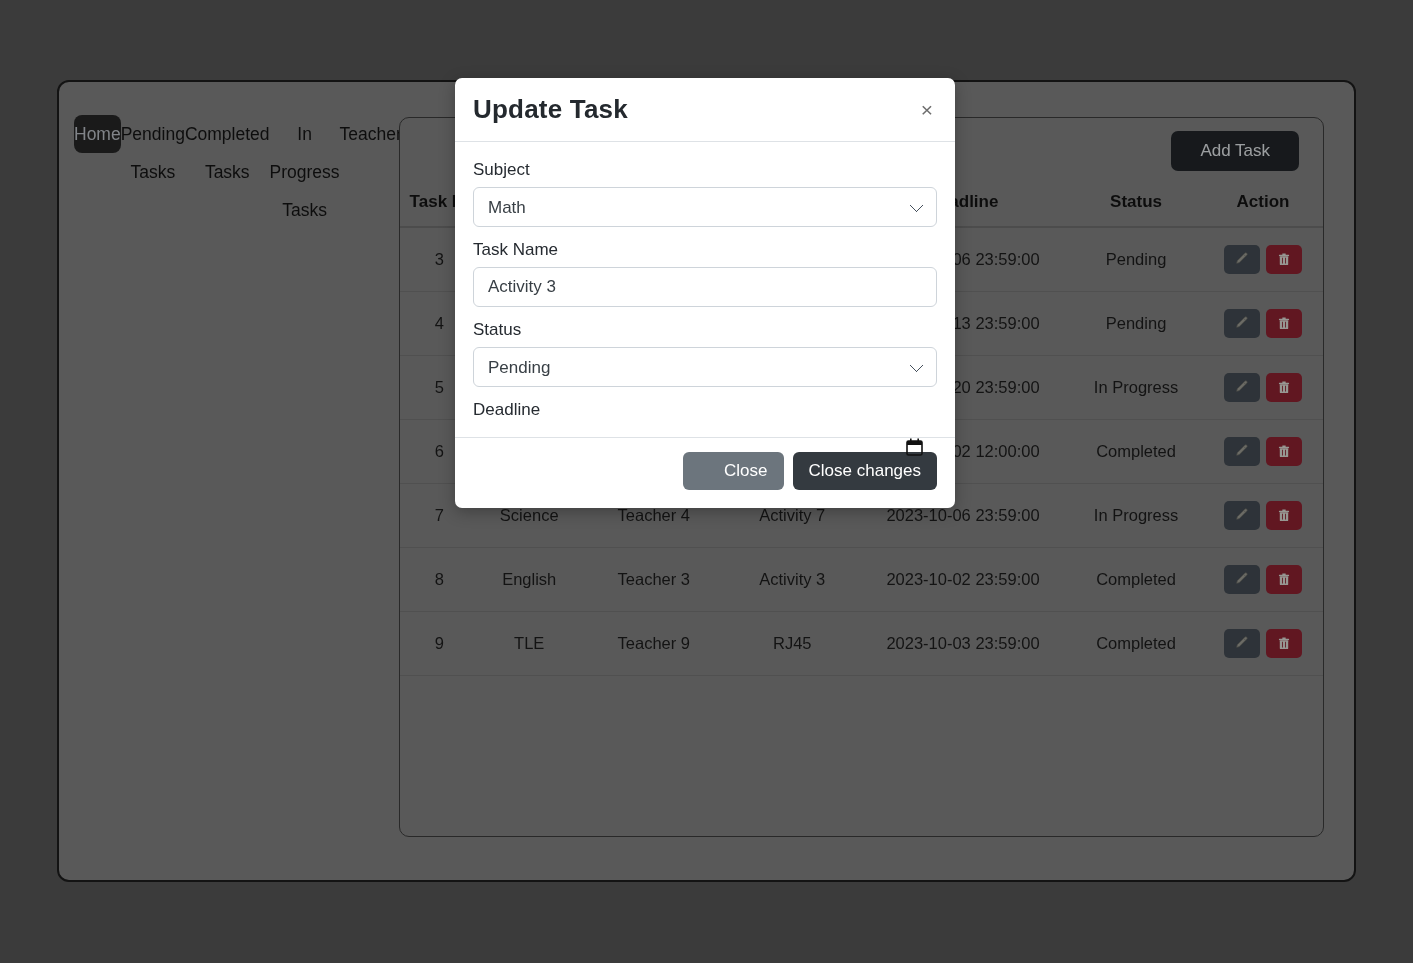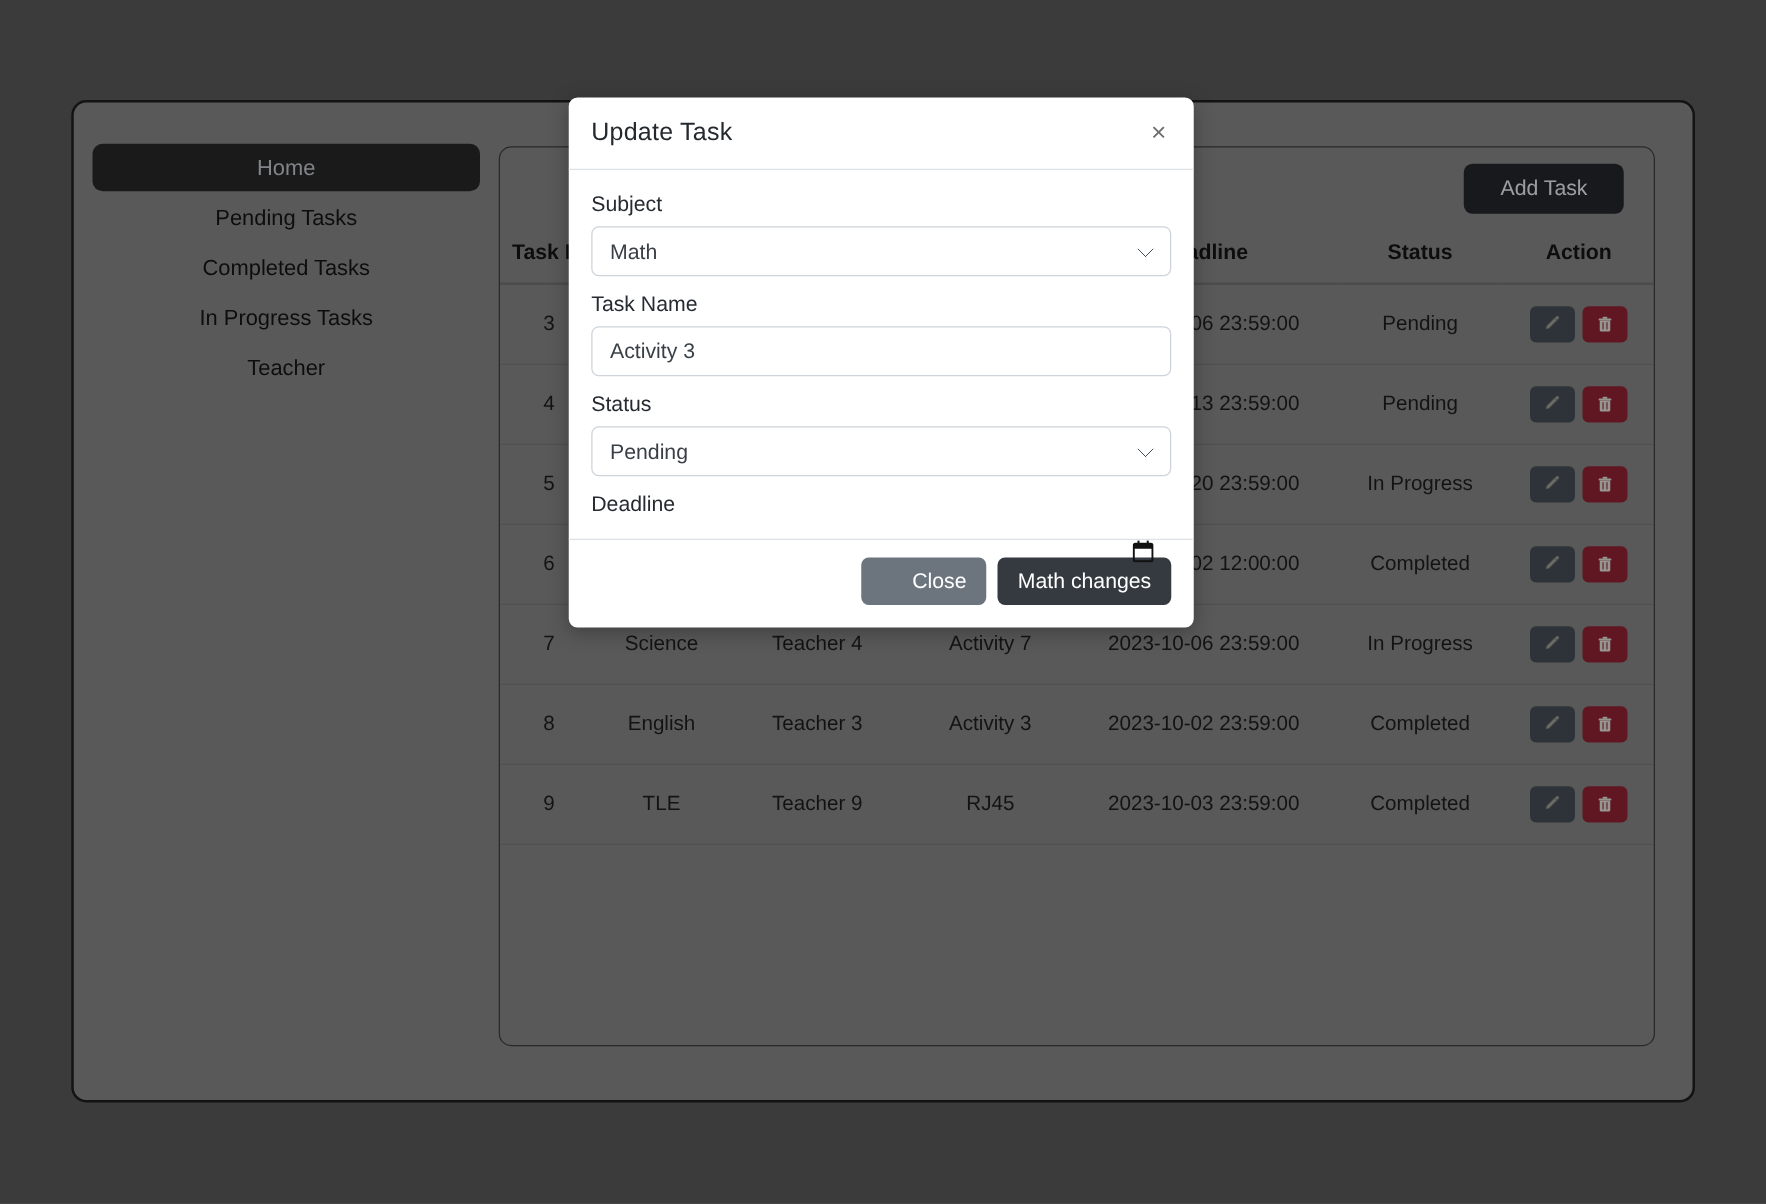--- a/index.html
+++ b/index.html
@@ -31,21 +31,21 @@
     align-items: flex-start;
     padding: 0;
   }
 
   
   #sidebar {
     width: 340px;
     flex: 0 0 340px;
     padding: 33px 15px 0 15px;
     display: flex;
-    flex-direction: column;
+    flex-direction: row;
     gap: 0;
   }
   .nav-item {
     height: 38px;
     line-height: 38px;
     text-align: center;
     font-size: 17.5px;
     color: #141414;
     border-radius: 8px;
     margin-bottom: 2px;
@@ -159,22 +159,22 @@
     font-family: "Liberation Sans", sans-serif;
   }
   #modal-header {
     display: flex;
     align-items: center;
     justify-content: space-between;
     padding: 16px 18px 16px 18px;
     border-bottom: 1px solid #dee2e6;
   }
   #modal-title {
-    font-size: 20px;
-    font-weight: normal;
+    font-size: 26px;
+    font-weight: bold;
     color: #24292e;
     margin: 0;
     letter-spacing: .2px;
   }
   #modal-close {
     background: transparent;
     border: none;
     font-size: 21px;
     line-height: 1;
     color: #6e6e6e;
@@ -543,15 +543,15 @@
           <rect x="1" y="3" width="15" height="4" fill="#111"></rect>
           <rect x="4" y="0.5" width="1.6" height="4" fill="#111"></rect>
           <rect x="11.4" y="0.5" width="1.6" height="4" fill="#111"></rect>
         </svg>
       </span>
     </div>
   </div>
 
   <div id="modal-footer">
     <button class="btn btn-secondary">Close</button>
-    <button class="btn btn-primary">Math changes</button>
+    <button class="btn btn-primary">Close changes</button>
   </div>
 </div>
 
 </body></html>

